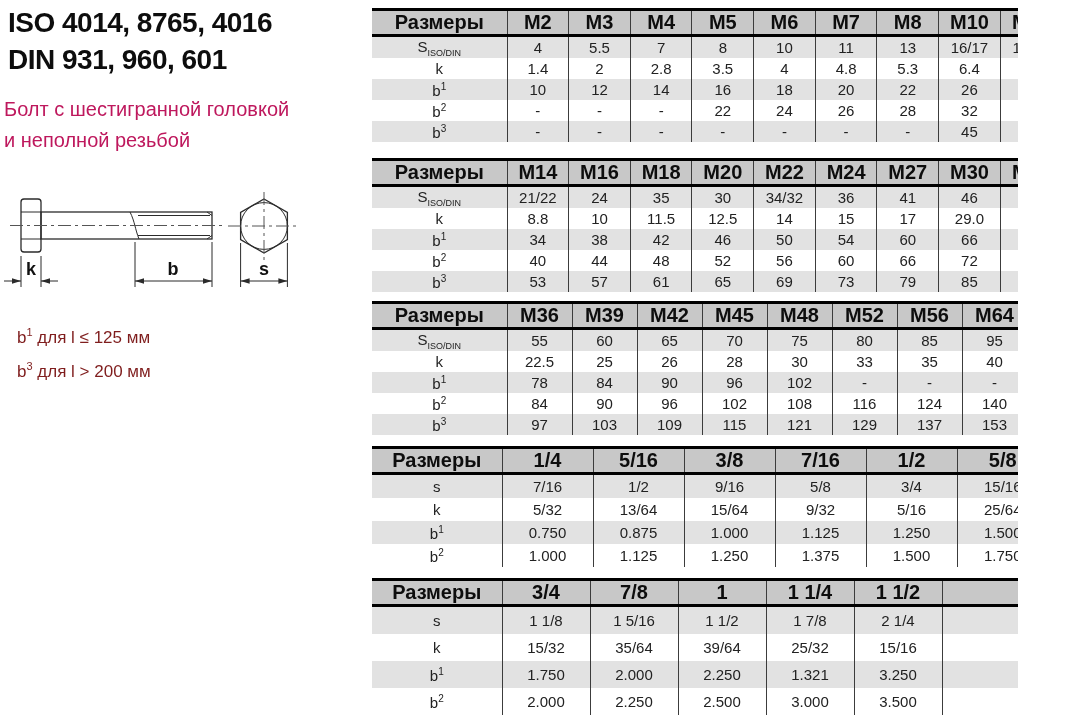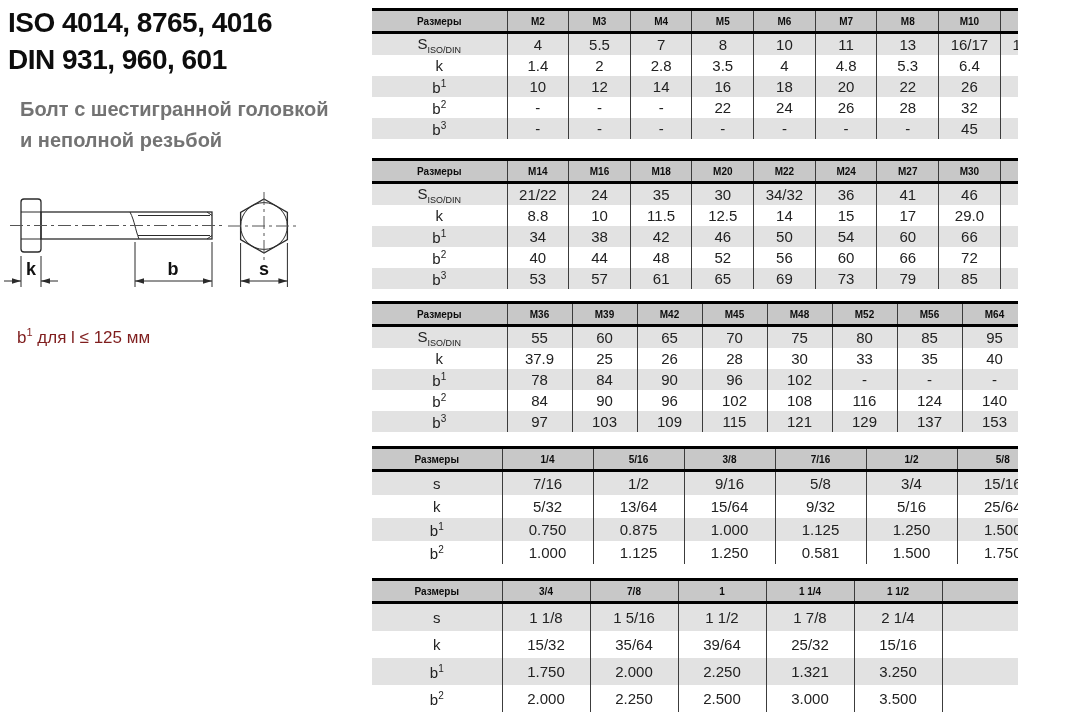--- a/index.html
+++ b/index.html
@@ -2,29 +2,29 @@
 <html style="--header-bg: #c8c8c8; --stripe-bg: #e2e2e2;"><head>
 <meta charset="utf-8">
 <style>
   html,body{margin:0;padding:0;background:#ffffff;}
   #page{position:relative;width:1018px;height:720px;background:#fff;
         font-family:"Liberation Sans", sans-serif;color:#1a1a1a;overflow:hidden;}
 
   
   .title{position:absolute;left:8px;top:4px;font-size:28px;font-weight:700;
          line-height:37px;letter-spacing:-0.5px;color:#0d0d0d;}
-  .subtitle{position:absolute;left:20px;top:94px;font-size:20px;line-height:31px;color:#737373;font-weight:bold;}
+  .subtitle{position:absolute;left:4px;top:94px;font-size:20px;line-height:31px;color:#be185d;}
   .notes{position:absolute;left:17px;top:318px;font-size:17px;line-height:29px;color:#7f1d1d;}
   .notes sup{font-size:11px;}
 
   
   table.dim{position:absolute;border-collapse:collapse;table-layout:fixed;
             border-top:3px solid #000;}
   table.dim th{background:var(--header-bg,#c8c8c8);border-bottom:3px solid #000;
-               font-weight:700;font-size:10px;padding:0;color:#0d0d0d;}
+               font-weight:700;font-size:20px;padding:0;color:#0d0d0d;}
   table.dim td{font-size:15px;padding:0;color:#222;}
   table.dim th, table.dim td{text-align:center;vertical-align:middle;
                border-left:1.4px solid #3c3c3c;}
   table.dim th:first-child, table.dim td:first-child{border-left:none;}
   table.dim tr.shade{background:var(--stripe-bg,#e2e2e2);}
   table.dim sup{font-size:10px;}
   table.dim sub{font-size:9px;letter-spacing:0;}
   .t13 th{height:20px}.t13 td{height:21px}
   .t4x th{height:20px}.t4x td{height:23px}
   .t5x th{height:20px}.t5x td{height:27px}
@@ -92,20 +92,21 @@
     <line class="thin" x1="238.6" y1="59" x2="238.6" y2="103"></line>
     <line class="thin" x1="285.4" y1="59" x2="285.4" y2="103"></line>
     <line class="thin" x1="238.6" y1="97" x2="285.4" y2="97"></line>
     <polygon class="arrow" points="238.6,97 247.6,94.3 247.6,99.7"></polygon>
     <polygon class="arrow" points="285.4,97 276.4,94.3 276.4,99.7"></polygon>
     <text class="dimtxt" x="262" y="91">s</text>
   </svg>
 
   <div class="notes">
     <div><span>b</span><sup>1</sup> <span>для l ≤ 125 мм</span></div>
+    <div><span>b</span><sup>3</sup> <span>для l &gt; 200 мм</span></div>
   </div>
 
   <table class="dim t13" style="left:372px;top:8px;width:690px;">
       <colgroup>
         <col style="width: 135px;">
         <col>
         <col>
         <col>
         <col>
         <col>
@@ -318,21 +319,21 @@
           <td>65</td>
           <td>70</td>
           <td>75</td>
           <td>80</td>
           <td>85</td>
           <td>95</td>
           <td></td>
         </tr>
         <tr>
           <td><span>k</span></td>
-          <td>37.9</td>
+          <td>22.5</td>
           <td>25</td>
           <td>26</td>
           <td>28</td>
           <td>30</td>
           <td>33</td>
           <td>35</td>
           <td>40</td>
           <td></td>
         </tr>
         <tr class="shade">
@@ -421,21 +422,21 @@
           <td>1.000</td>
           <td>1.125</td>
           <td>1.250</td>
           <td>1.500</td>
         </tr>
         <tr>
           <td><span>b</span><sup>2</sup></td>
           <td>1.000</td>
           <td>1.125</td>
           <td>1.250</td>
-          <td>0.581</td>
+          <td>1.375</td>
           <td>1.500</td>
           <td>1.750</td>
         </tr>
       </tbody>
     </table>
 
   <table class="dim t5x" style="left:372px;top:578px;width:661px;">
       <colgroup>
         <col style="width: 130px;">
         <col style="width: 88px;">

